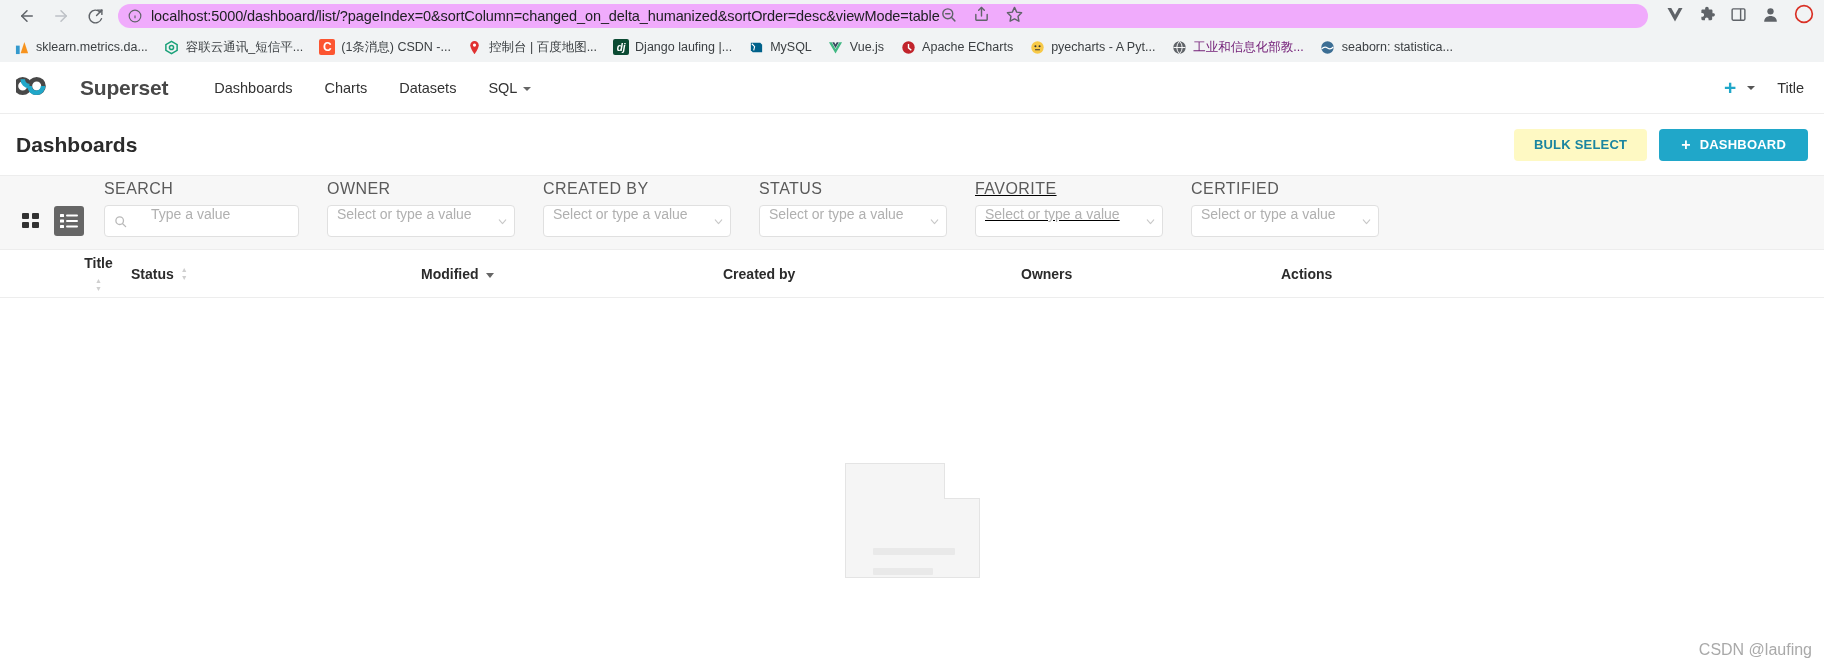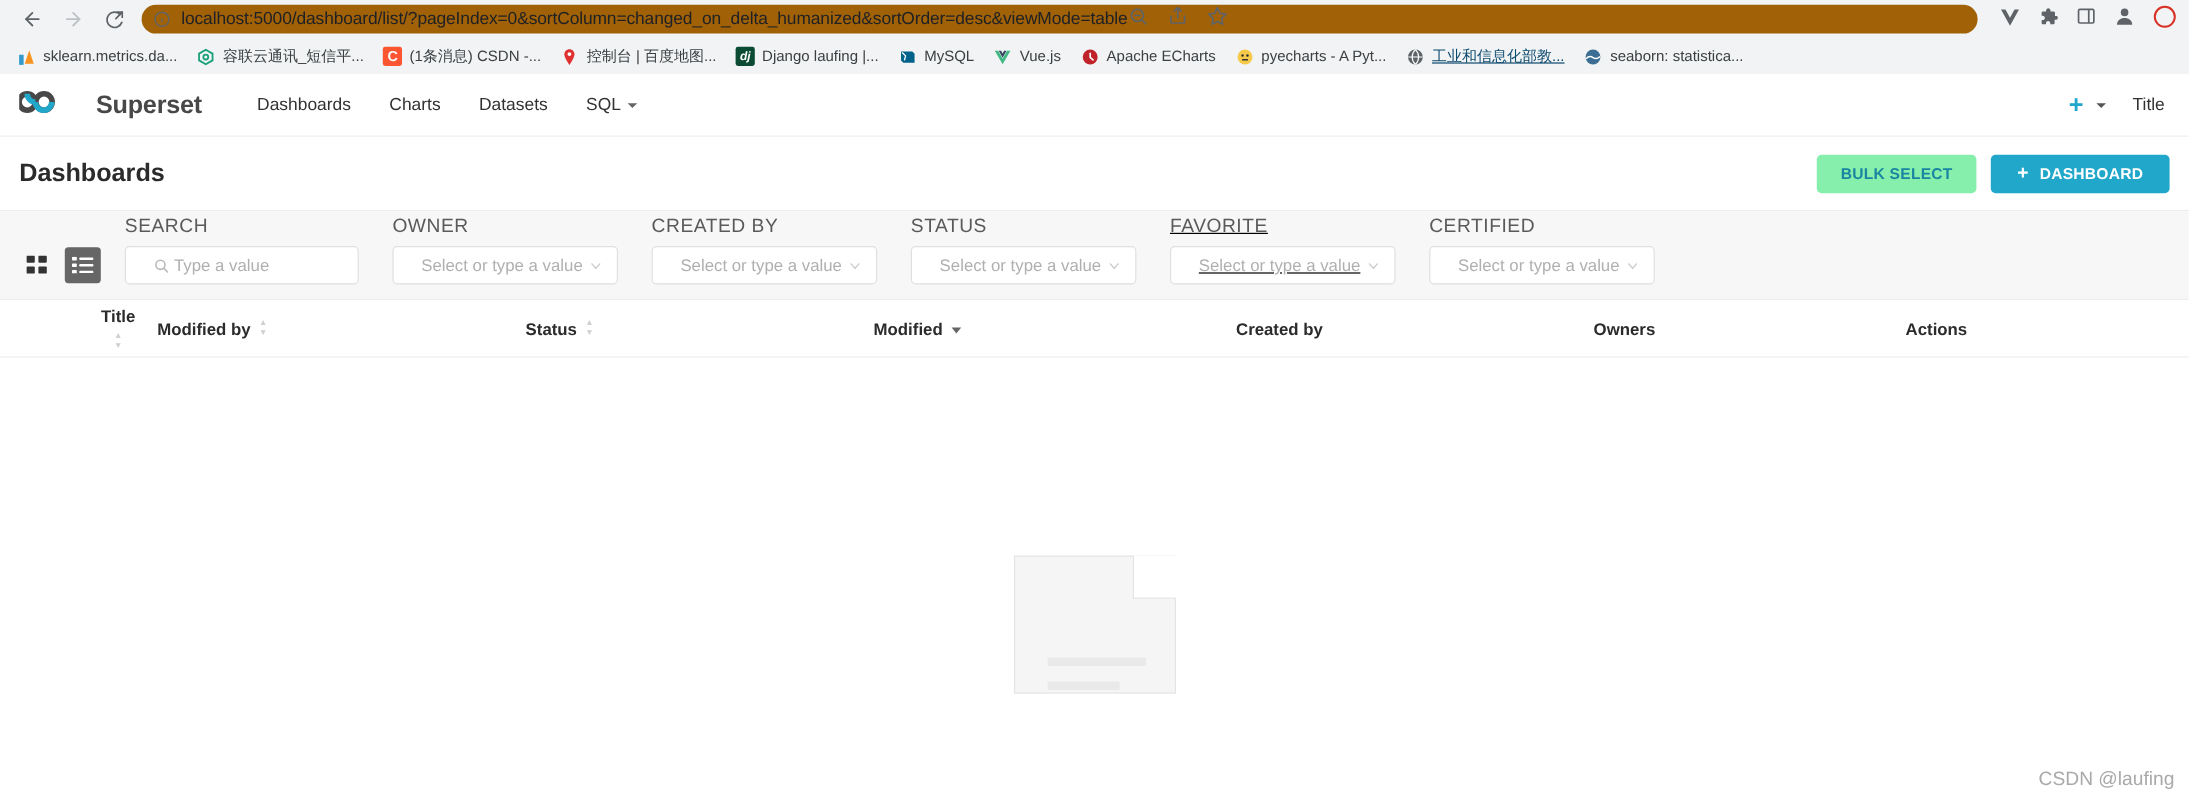--- a/index.html
+++ b/index.html
@@ -27,21 +27,21 @@
     display: flex; align-items: center; justify-content: center;
     color: #5f6368;
     flex: 0 0 auto;
   }
   .nav-btn.disabled { color: #bdc1c6; }
   .nav-btn svg { display: block; }
 
   .omnibox {
     flex: 1 1 auto;
     height: 24px;
-    background: #a16207;
+    background: #f0abfc;
     border-radius: 13px;
     display: flex;
     align-items: center;
     margin: 0 8px 0 6px;
     padding: 0 10px;
     min-width: 0;
   }
   .omnibox .info-icon {
     flex: 0 0 auto;
     margin-right: 9px;
@@ -85,21 +85,21 @@
     gap: 6px;
     padding: 3px 8px;
     border-radius: 4px;
     flex: 0 0 auto;
   }
   .bm-label {
     font-size: 12.5px;
     color: #3c4043;
     white-space: nowrap;
   }
-  .bm-label.link { color: #0c4a6e; text-decoration: underline; }
+  .bm-label.link { color: #701a75; }
   .bm-ico {
     width: 16px; height: 16px;
     flex: 0 0 auto;
     display: flex; align-items: center; justify-content: center;
     font-size: 11px;
     border-radius: 2px;
     overflow: hidden;
   }
 
   
@@ -159,21 +159,21 @@
     border-radius: 4px;
     display: flex; align-items: center; justify-content: center;
     font-size: 13px;
     font-weight: bold;
     letter-spacing: 0.2px;
     padding: 0 20px;
     border: none;
     cursor: pointer;
     font-family: "Liberation Sans", sans-serif;
   }
-  .btn-secondary { background: #86efac; color: #1a85a0; }
+  .btn-secondary { background: #fef9c3; color: #1a85a0; }
   .btn-primary { background: #20a7c9; color: #ffffff; gap: 9px; padding: 0 22px; }
   .btn-primary .ic { font-size: 16px; font-weight: bold; }
 
   
   .filter-bar {
     background: #f7f7f7;
     height: 74px;
     display: flex;
     align-items: flex-end;
     padding: 0 16px 12px 16px;
@@ -196,23 +196,22 @@
     font-size: 16px;
     color: #5a5a5a;
     letter-spacing: 0.45px;
   }
   .ctrl {
     height: 32px;
     background: #fff;
     border: 1px solid #e0e0e0;
     border-radius: 4px;
     display: flex;
-    align-items: center;
-    padding: 0 23px;
-    gap: 4px;
+    padding: 0 9px;
+    gap: 24px;
   }
   .ctrl .ph {
     font-size: 14px;
     color: #b0b0b0;
     white-space: nowrap;
     flex: 1 1 auto;
   }
   .ctrl .chev {
     color: #c8c8c8;
     flex: 0 0 auto;
@@ -620,27 +619,20 @@
 
     <div class="table-wrap">
       <div class="thead">
         <div class="th" style="width:115px;padding-left:50px;flex-direction:column;">
           <span>Title</span>
           <span class="sort-both">
               <i>▲</i>
               <i>▼</i>
             </span>
         </div>
-        <div class="th" style="width:307px;">
-          <span>Modified by</span>
-          <span class="sort-both">
-              <i>▲</i>
-              <i>▼</i>
-            </span>
-        </div>
         <div class="th" style="width:290px;">
           <span>Status</span>
           <span class="sort-both">
               <i>▲</i>
               <i>▼</i>
             </span>
         </div>
         <div class="th" style="width:302px;">
           <span>Modified</span>
           <span class="sort-desc"></span>

